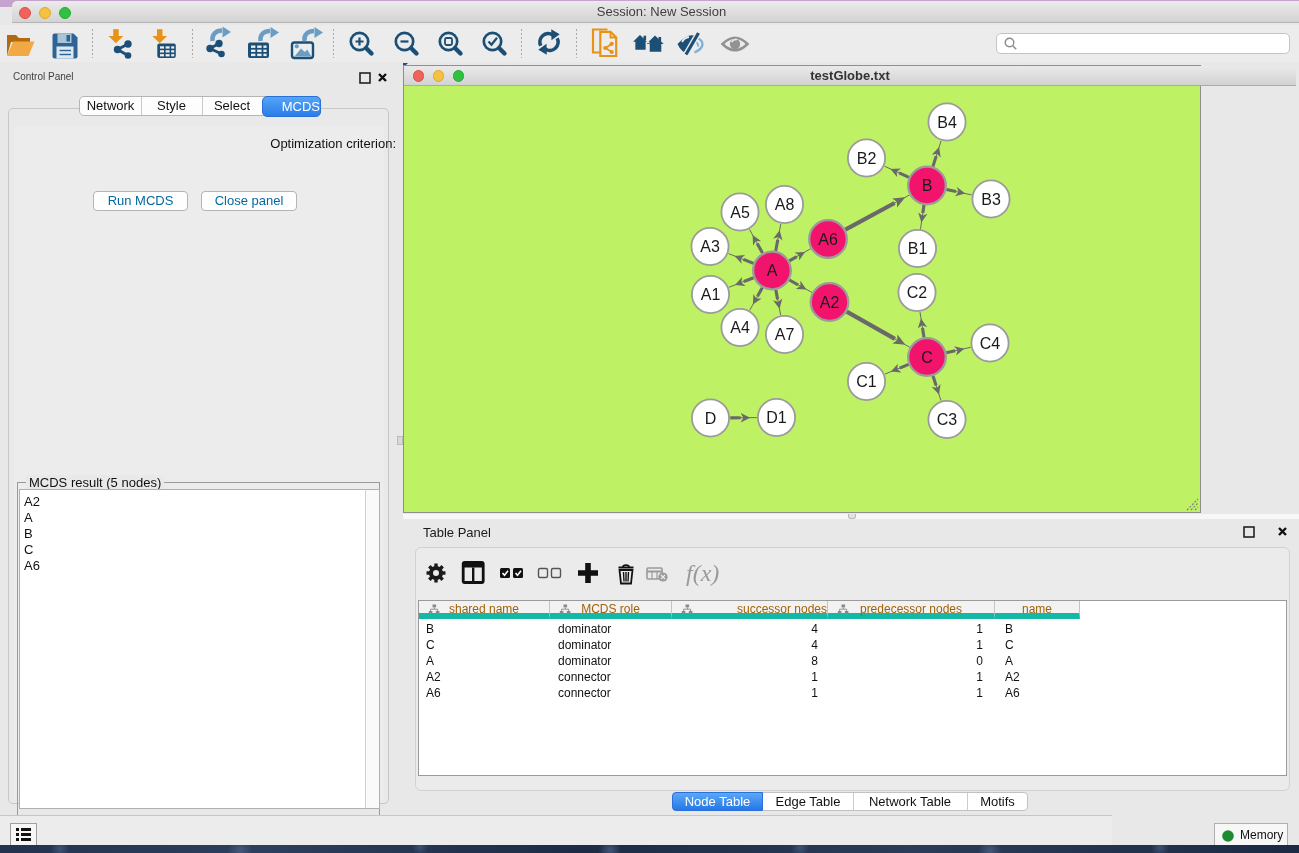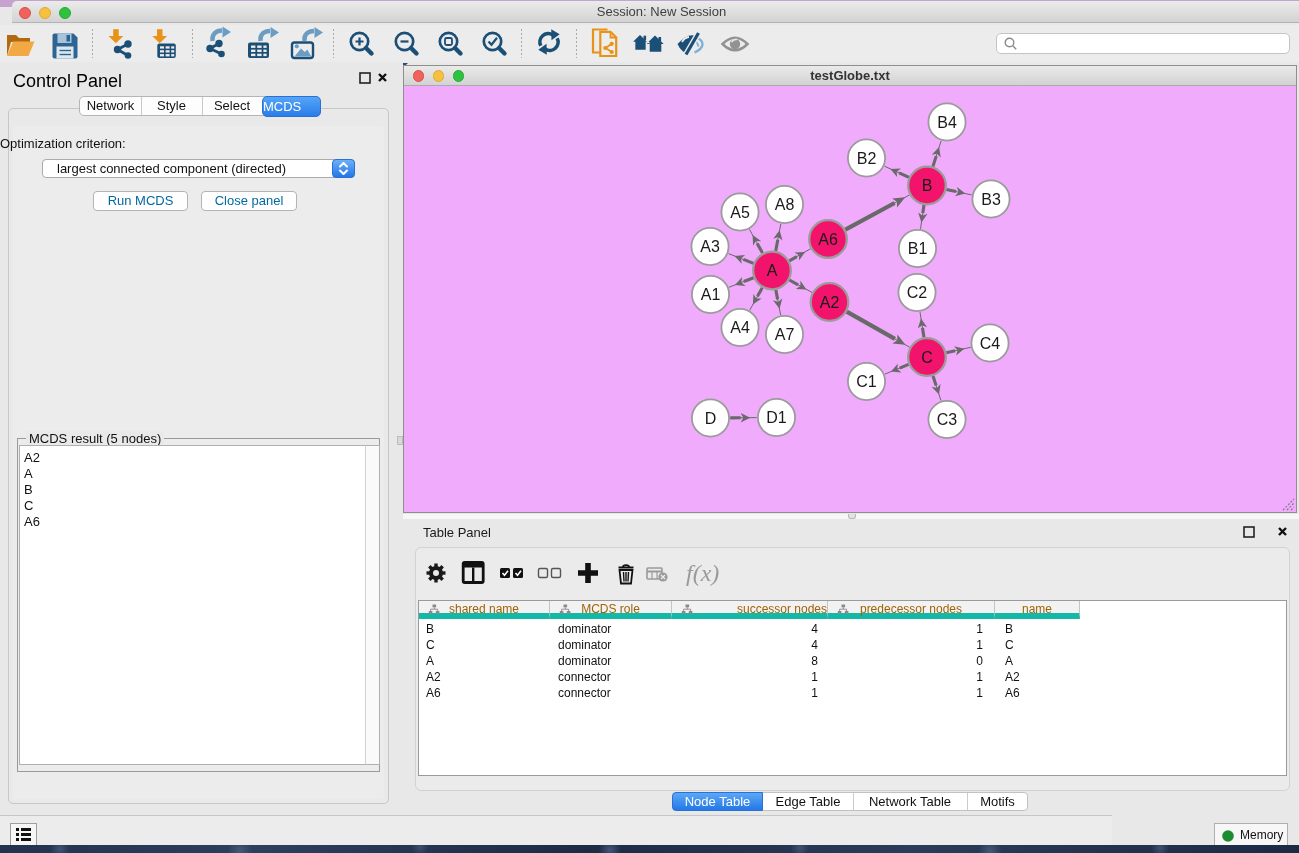--- a/index.html
+++ b/index.html
@@ -9,43 +9,43 @@
 #topline { left:0; top:0; width:1299px; height:7px; background:#c6a3ce; }
 #titlebar { left:0; top:1px; width:1299px; height:22px;
   background:linear-gradient(#ebebeb,#d3d3d3); border-bottom:1px solid #b3b3b3; border-radius:5px 5px 0 0;margin-left:12px; }
 #titlebar .title { width:100%; text-align:center; font-size:13px; color:#404040; line-height:21px; }
 .light { position:absolute; width:12px; height:12px; border-radius:50%; top:6px; }
 #toolbar { left:0; top:25px; width:1299px; height:38px; background:#ececec; border-bottom:1px solid #c9c9c9; }
 .tsep { position:absolute; top:4px; width:1px; height:29px;
   background-image:linear-gradient(#aaa 50%, rgba(0,0,0,0) 50%); background-size:1px 4px; }
 #main { left:0; top:62px; width:1299px; height:753px; background:#e8e8e8; }
 
-#cp-title { left:13px; top:9px; font-size:18px; color:#000000; }
+#cp-title { left:13px; top:9px; font-size:10px; color:#404040; }
 #cp-body { left:8px; top:46px; width:381px; height:696px; background:#e9e9e9;
   border:1px solid #c7c7c7; border-radius:5px; }
 #cp-inner { position:absolute; left:4px; top:17px; width:371px; height:673px; background:#ececec; border-radius:3px; }
-#opt-label { left:0; top:74px; width:396px; text-align:left; font-size:13px; color:#111; }
+#opt-label { left:0; top:74px; width:396px; text-align:right; font-size:13px; color:#111; }
 #dropdown { left:42px; top:97px; width:313px; height:19px; background:#fff;
   border:1px solid #ababab; border-radius:4px; }
 #dropdown .txt { position:absolute; left:14px; top:1px; font-size:13px; color:#111; }
 #dd-cap { position:absolute; right:-1px; top:-1px; width:23px; height:19px; border-radius:4px;
   background:linear-gradient(#6cb0f8,#2376ea); border:1px solid #2a70d8; }
 .btn { position:absolute; top:129px; height:20px; background:#fefefe; border:1px solid #b4b4b4;
   border-radius:4px; font-size:13px; color:#0369a1; text-align:center; line-height:18px; }
-#fieldset { left:17px; top:376px; width:363px; height:334px; border:1px solid #9a9a9a; }
+#fieldset { left:17px; top:420px; width:363px; height:334px; border:1px solid #9a9a9a; }
 #fieldset legend.lg { position:absolute; left:8px; top:-8px; background:#e9e9e9; padding:0 3px;
   font-size:13px; color:#111; }
 #listbox { position:absolute; left:1px; top:6px; padding-top:4px; width:346px; height:320px; background:#fff; border:1px solid #b0b0b0; border-right:none;}
 #listscroll { position:absolute; left:347px; top:6px; width:15px; height:320px; background:#fafafa; border:1px solid #b0b0b0; border-left:1px solid #d0d0d0;}
 #listbox div { font-size:13px; color:#111; padding-left:4px; height:16px; line-height:16px;}
 
 #vdivider { left:396px; top:62px; width:7px; height:753px; background:#e8e8e8; }
 #vgrip { left:397px; top:436px; width:6px; height:9px; background:#d8d8d8; border:1px solid #bbb; }
 
-#netwin { left:403px; top:65px; width:894px; height:448px; background:#f0abfc; border:1px solid #8e8e8e; }
+#netwin { left:403px; top:65px; width:798px; height:448px; background:#bef264; border:1px solid #8e8e8e; }
 #nettitle { position:absolute; left:0; top:0; width:892px; height:20px;
   background:linear-gradient(#eaeaea,#d2d2d2); border-bottom:1px solid #ababab; }
 #nettitle .title { width:100%; text-align:center; font-size:13px; font-weight:700; color:#333; line-height:20px; }
 .nlight { position:absolute; width:11.5px; height:11.5px; border-radius:50%; top:4.2px; }
 #graph { position:absolute; left:0; top:21px; }
 
 #tp-title { left:423px; top:525px; font-size:13px; color:#1a1a1a; }
 #tp-box { left:415px; top:547px; width:875px; height:244px; background:#ebebeb;
   border:1px solid #d2d2d2; border-radius:6px; }
 #tbl { position:absolute; left:2px; top:52px; width:869px; height:176px; background:#fff; border:1px solid #9a9a9a; }
@@ -206,34 +206,25 @@
   <svg class="ab" style="left:359px;top:10px;" width="30" height="13" viewBox="0 0 30 13">
     <rect x="1" y="1" width="10" height="10" fill="none" stroke="#222" stroke-width="1.6"></rect>
     <path d="M20 2 L27 9 M27 2 L20 9" stroke="#111" stroke-width="2.4"></path>
   </svg>
   <div class="ab" style="left:79px;top:34px;width:242px;height:20px;background:#fdfdfd;border:1px solid #b5b5b5;border-radius:5px;z-index:2;"></div>
   <div class="ab" style="left:141px;top:35px;width:1px;height:18px;background:#c9c9c9;z-index:3;"></div>
   <div class="ab" style="left:202px;top:35px;width:1px;height:18px;background:#c9c9c9;z-index:3;"></div>
   <div class="ab" style="left:79px;top:34px;width:63px;height:20px;font-size:13px;text-align:center;line-height:20px;color:#111;z-index:3;">Network</div>
   <div class="ab" style="left:141px;top:34px;width:61px;height:20px;font-size:13px;text-align:center;line-height:20px;color:#111;z-index:3;">Style</div>
   <div class="ab" style="left:202px;top:34px;width:60px;height:20px;font-size:13px;text-align:center;line-height:20px;color:#111;z-index:3;">Select</div>
-  <div class="ab" style="left:262px;top:33.5px;width:59px;height:21px;background:linear-gradient(#55a5f8,#2a7de8);border:1px solid #2a70d8;border-radius:5px;font-size:13px;text-align:left;line-height:20px;color:#fff;z-index:4;">MCDS</div>
+  <div class="ab" style="left:262px;top:33.5px;width:59px;height:21px;background:linear-gradient(#55a5f8,#2a7de8);border:1px solid #2a70d8;border-radius:5px;font-size:13px;text-align:right;line-height:20px;color:#fff;z-index:4;">MCDS</div>
   <div class="ab" id="cp-body">
       <div id="cp-inner"></div>
     </div>
   <div class="ab" id="opt-label">Optimization criterion:</div>
-  <div class="ab" id="dropdown">
-    <div class="txt">largest connected component (directed)</div>
-    <div id="dd-cap">
-      <svg width="21" height="17" viewBox="0 0 21 17">
-        <path d="M7 6.5 L10.5 3 L14 6.5" fill="none" stroke="#fff" stroke-width="2" stroke-linecap="round" stroke-linejoin="round"></path>
-        <path d="M7 10.5 L10.5 14 L14 10.5" fill="none" stroke="#fff" stroke-width="2" stroke-linecap="round" stroke-linejoin="round"></path>
-      </svg>
-    </div>
-  </div>
   <div class="btn" style="left:93px;width:95px;">Run MCDS</div>
   <div class="btn" style="left:201px;width:96px;">Close panel</div>
   <div class="ab" id="fieldset">
     <legend class="lg">MCDS result (5 nodes)</legend>
     <div id="listbox">
         <div>A2</div>
         <div>A</div>
         <div>B</div>
         <div>C</div>
         <div>A6</div>

